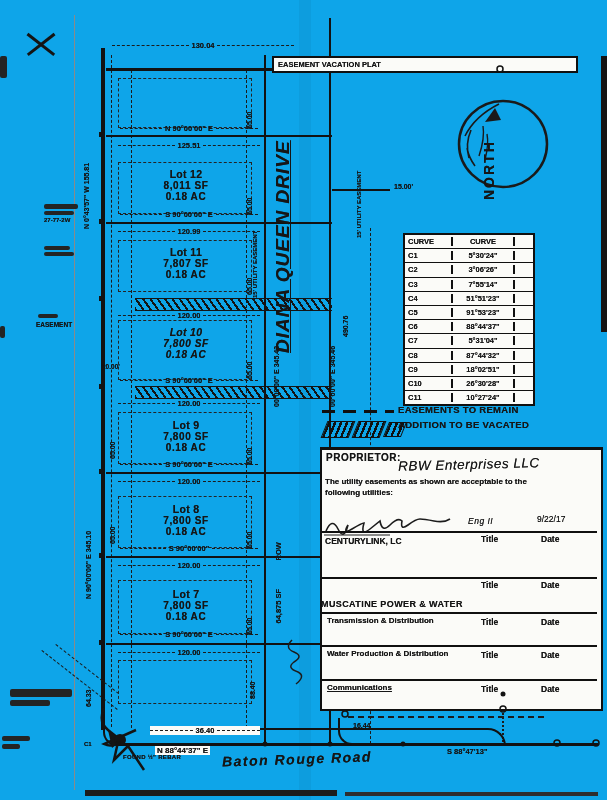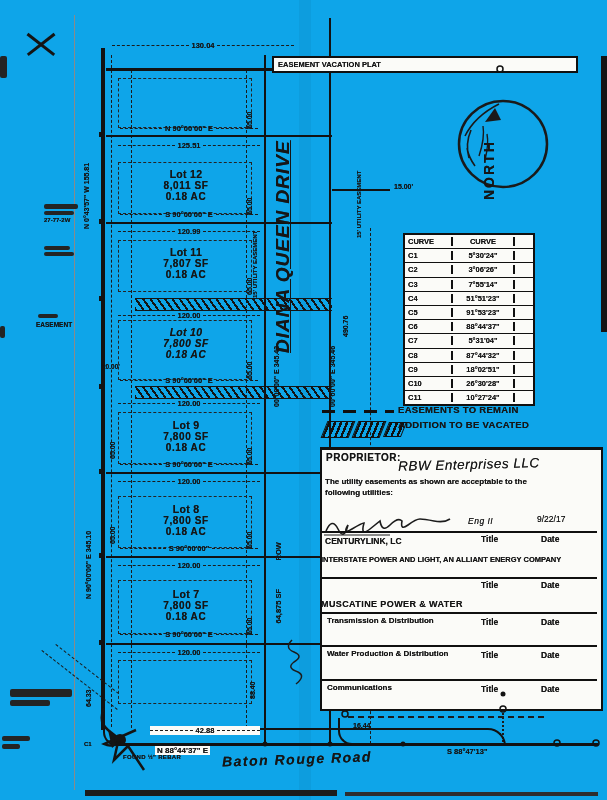--- a/index.html
+++ b/index.html
@@ -190,21 +190,21 @@
       <span class="dl"></span>
     </div>
   <div class="dim" style="left:118px;top:648px;width:142px;">
       <span class="dl"></span>
       <span>120.00</span>
       <span class="dl"></span>
     </div>
 
   <div class="dim" style="left:150px;top:726px;width:110px;background:#fbfbf8;z-index:2;">
       <span class="dl"></span>
-      <span>42.88</span>
+      <span>36.40</span>
       <span class="dl"></span>
     </div>
   <div class="abs bear" style="left:155px;top:746px;font-size:8px;background:#fbfbf8;z-index:2;padding:0 2px;"><span>N 88°44'37" E</span></div>
 
   <div class="vt b" style="left:253px;top:122px;font-size:7px;">65.00</div>
   <div class="vt b" style="left:253px;top:208px;font-size:7px;">65.00</div>
   <div class="vt b" style="left:253px;top:288px;font-size:7px;">65.00</div>
   <div class="vt b" style="left:253px;top:372px;font-size:7px;">65.00</div>
   <div class="vt b" style="left:253px;top:458px;font-size:7px;">65.00</div>
   <div class="vt b" style="left:253px;top:542px;font-size:7px;">65.00</div>
@@ -323,39 +323,38 @@
   <svg class="abs" style="left:322px;top:511px;" width="142" height="26" viewBox="0 0 142 26">
     <path d="M4 20 q6 -14 12 -2 t10 -4 q-6 10 4 4 t12 -6 q-4 14 6 6 t10 -8 q2 12 10 4 t12 -4 q-2 10 6 4 t12 -6 t14 2 t16 -2" fill="none" stroke="#1c1c1c" stroke-width="1.6"></path>
     <path d="M2 24 h66" stroke="#1c1c1c" stroke-width="1"></path>
   </svg>
   <div class="abs hand" style="left:468px;top:516px;font-size:8.5px;">Eng II</div>
   <div class="abs" style="left:537px;top:514px;font-size:8.5px;">9/22/17</div>
   <div class="sigline" style="left:322px;top:531px;width:275px;"></div>
   <div class="lbl" style="left:481px;top:534px;">Title</div>
   <div class="lbl" style="left:541px;top:534px;">Date</div>
 
-  <div class="abs b" style="left:321px;top:555px;font-size:7.5px;white-space:nowrap;">INTERSTATE POWER AND LIGHT, AN ALLIANT ENERGY COMPANY</div>
   <div class="sigline" style="left:322px;top:577px;width:275px;"></div>
   <div class="lbl" style="left:481px;top:580px;">Title</div>
   <div class="lbl" style="left:541px;top:580px;">Date</div>
 
   <div class="abs b" style="left:321px;top:599px;font-size:9px;letter-spacing:.4px;">MUSCATINE POWER &amp; WATER</div>
 
   <div class="sigline" style="left:322px;top:612px;width:275px;"></div>
   <div class="abs b" style="left:327px;top:616px;font-size:8px;">Transmission &amp; Distribution</div>
   <div class="lbl" style="left:481px;top:617px;">Title</div>
   <div class="lbl" style="left:541px;top:617px;">Date</div>
 
   <div class="sigline" style="left:322px;top:645px;width:275px;"></div>
   <div class="abs b" style="left:327px;top:649px;font-size:8px;">Water Production &amp; Distribution</div>
   <div class="lbl" style="left:481px;top:650px;">Title</div>
   <div class="lbl" style="left:541px;top:650px;">Date</div>
 
   <div class="sigline" style="left:322px;top:679px;width:275px;"></div>
-  <div class="abs b" style="left:327px;top:683px;font-size:8px;">Communications</div>
+  <div class="abs b" style="left:327px;top:683px;font-size:8px;text-decoration:underline;">Communications</div>
   <div class="lbl" style="left:481px;top:684px;">Title</div>
   <div class="lbl" style="left:541px;top:684px;">Date</div>
 
   <div class="dashh" style="left:348px;top:716px;width:196px;border-top-width:2.5px;"></div>
   <div class="abs" style="left:338px;top:718px;width:14px;height:25px;border-left:2px solid #121212;border-bottom:2px solid #121212;border-bottom-left-radius:14px;"></div>
   <div class="abs b" style="left:353px;top:722px;font-size:7px;">16.44</div>
   <div class="abs b" style="left:447px;top:747px;font-size:7.5px;">S 88°47'13"</div>
 
   <div class="abs tiny" style="left:84px;top:741px;">C1</div>
   <div class="abs tiny" style="left:111px;top:741px;">C7</div>

